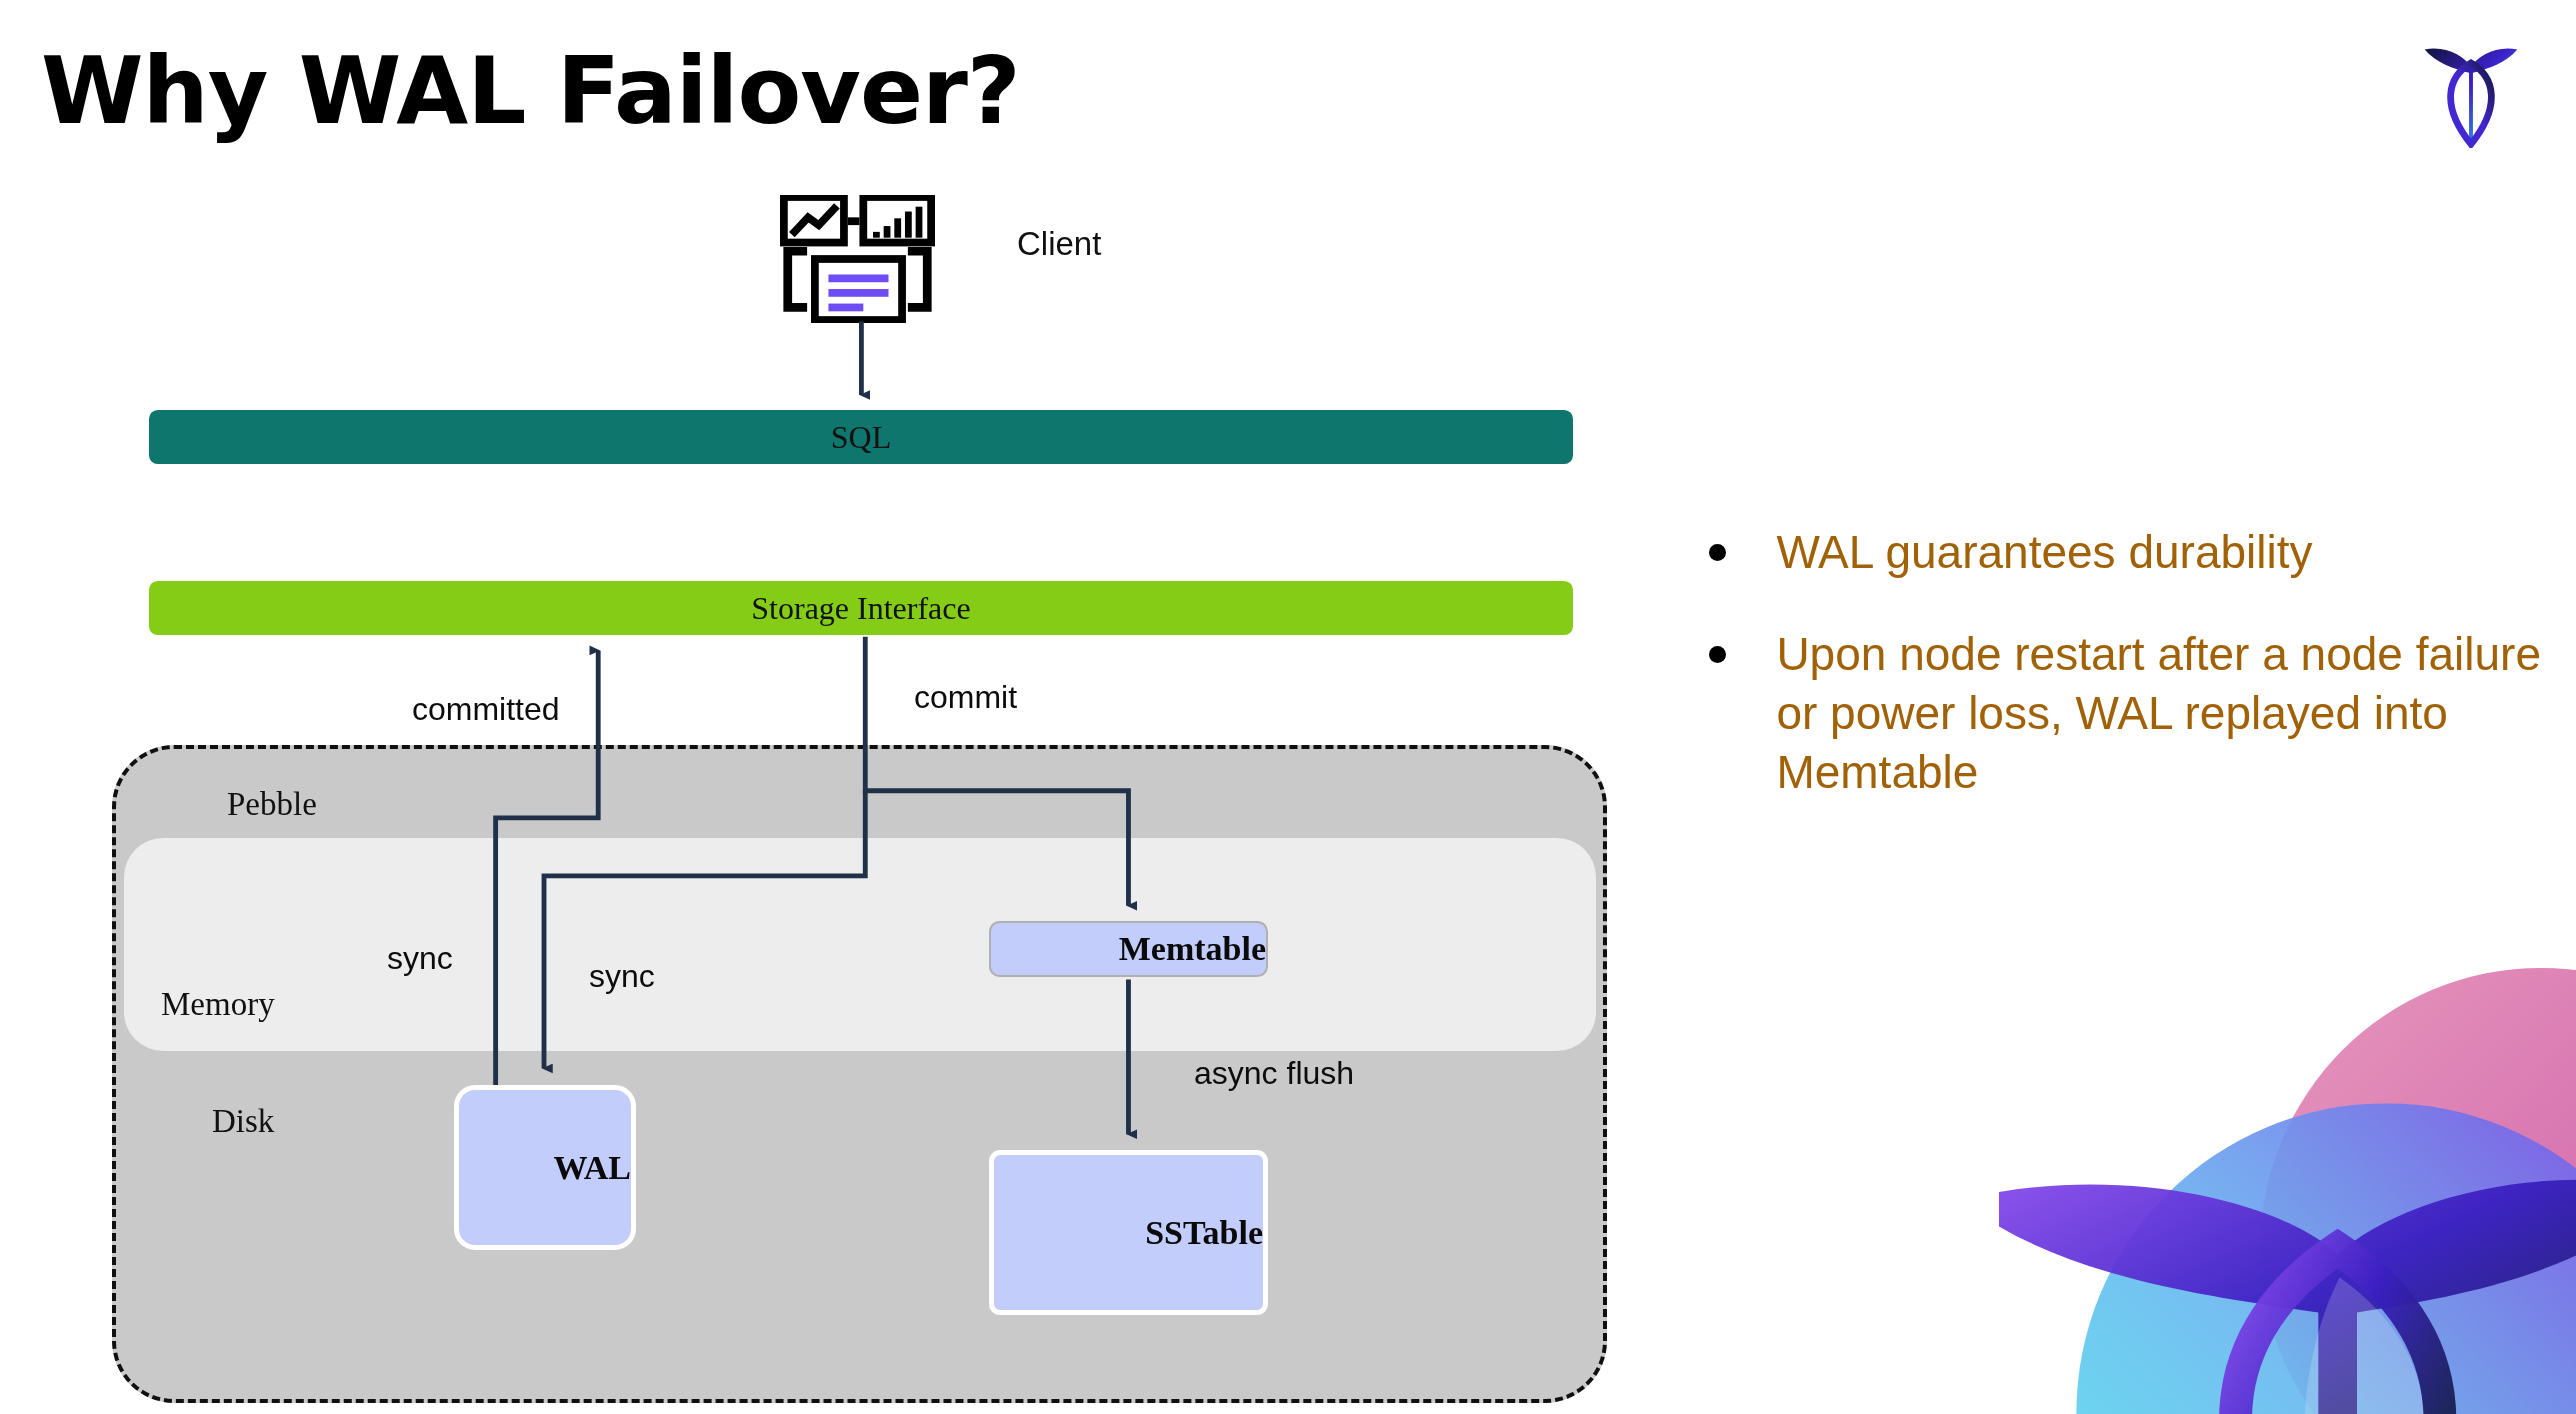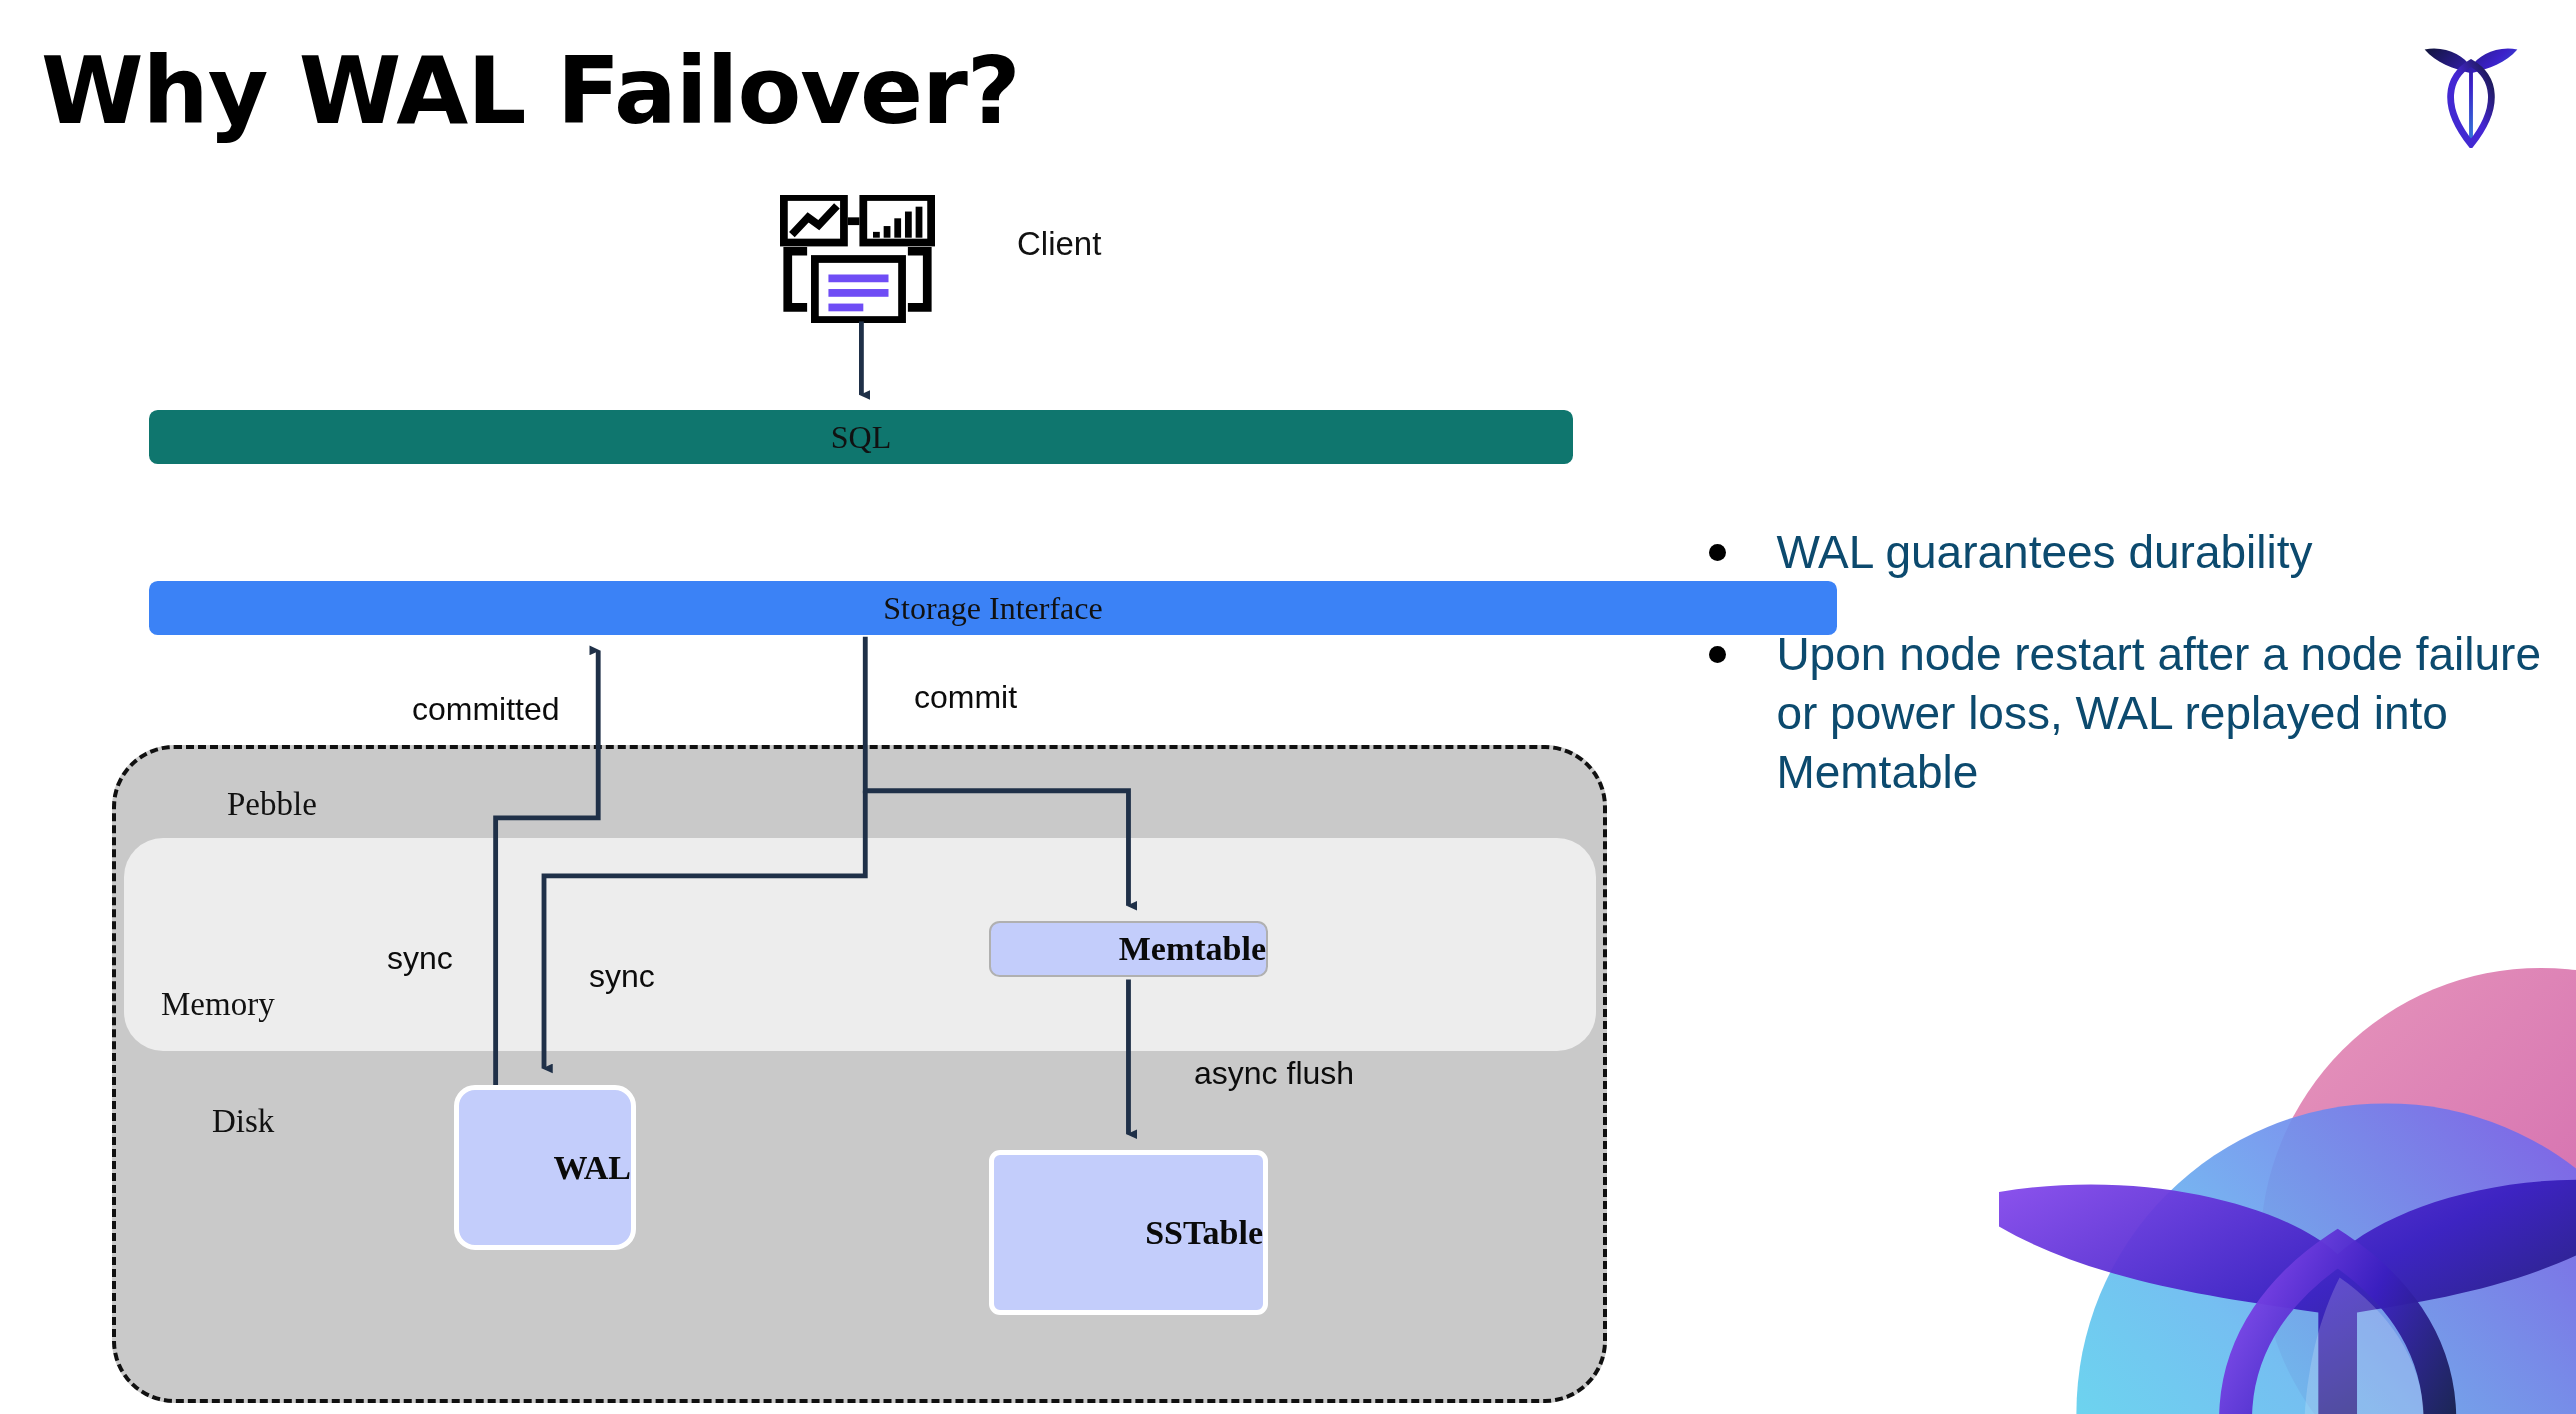--- a/index.html
+++ b/index.html
@@ -51,21 +51,21 @@
     border-radius: 8.7px;
     display: flex;
     align-items: center;
     justify-content: center;
     font-family: "Liberation Serif", serif;
     font-size: 32px;
     color: #111111;
   }
   #bar-sql   { left: 143px; top: 410px; width: 1424px; background: #0f766e; }
   #bar-kv    { left: 143px; top: 499px; width: 1424px; background: #b9dcdd; }
-  #bar-store { left: 143px; top: 581px; width: 1688px; background: #3b82f6; }
+  #bar-store { left: 143px; top: 581px; width: 1424px; background: #84cc16; }
 
   
   #pebble-box {
     position: absolute;
     left: 106px; top: 745px;
     width: 1495px; height: 658px;
     background: #c9c9c9;
     border: 4.8px dashed #101010;
     border-radius: 62px;
   }
@@ -160,21 +160,21 @@
     width: 17.4px; height: 17.4px;
     border-radius: 50%;
     background: #000000;
     margin-top: 21px;
     margin-right: 50px;
   }
   .bullet-text {
     font-family: "Liberation Sans", sans-serif;
     font-size: 46px;
     line-height: 1.28;
-    color: #0c4a6e;
+    color: #a16207;
   }
 </style>
 </head>
 <body>
 
 <div id="slide">
 
   <h1 id="page-title">Why WAL Failover?</h1>
 
   <div id="brand-logo">

